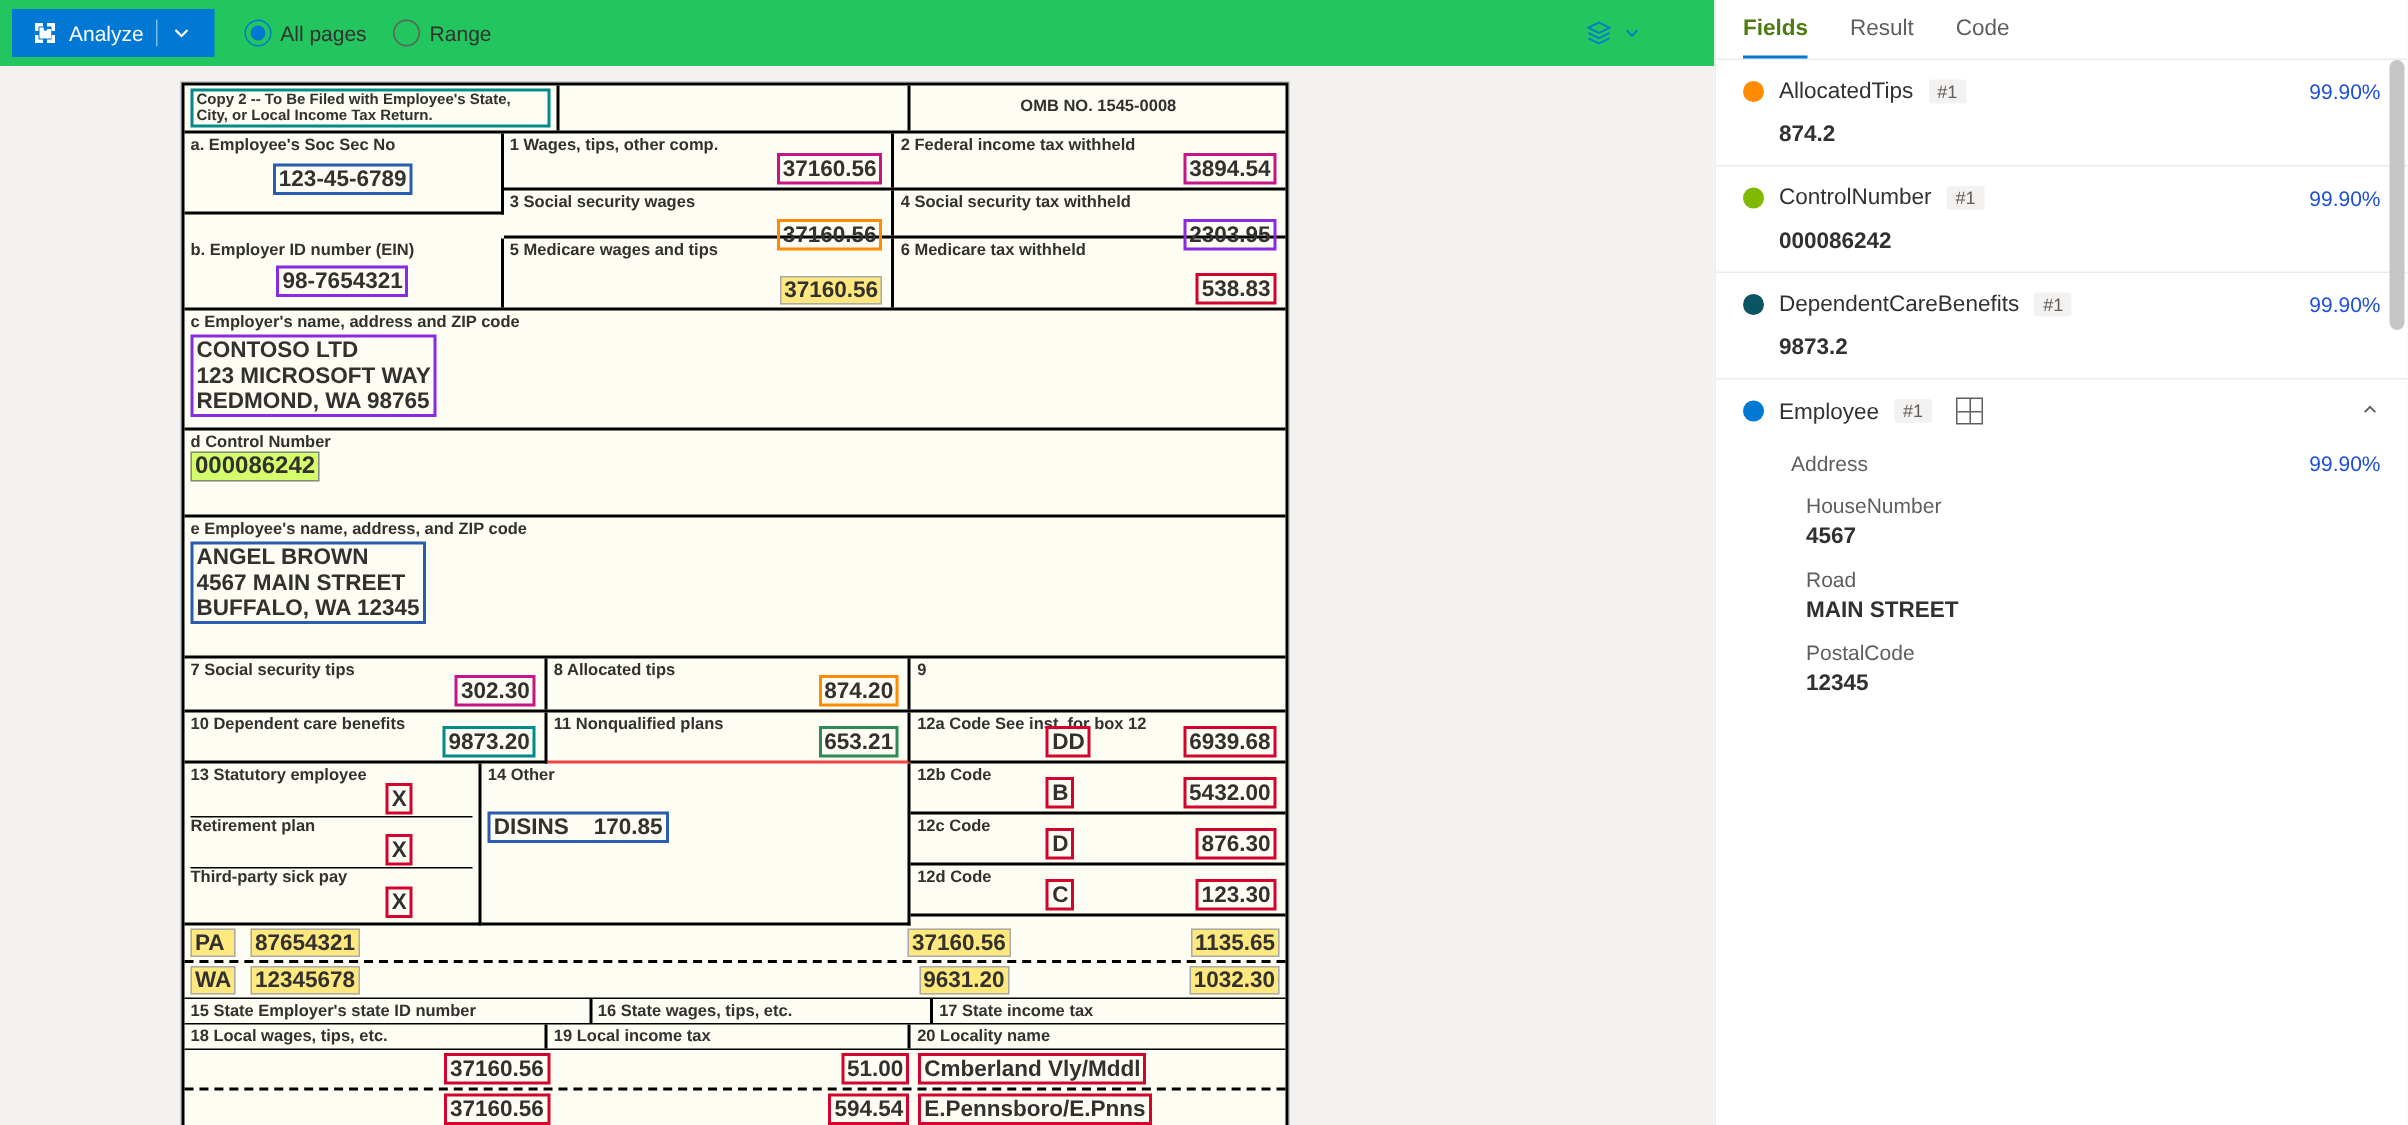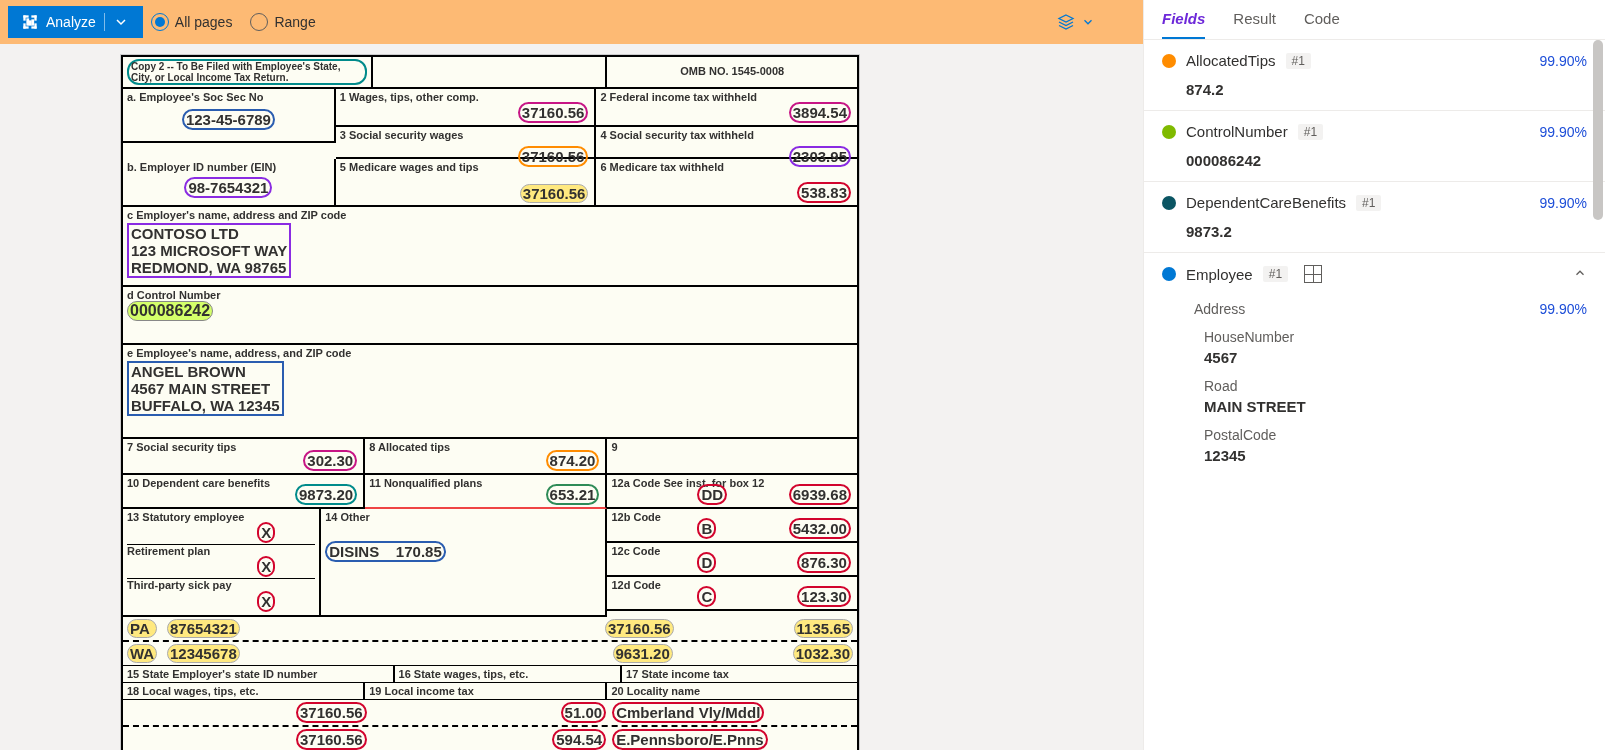--- a/index.html
+++ b/index.html
@@ -1,49 +1,49 @@
 <!DOCTYPE html>
 <html><head>
 <meta charset="utf-8">
 <style>
 * { box-sizing: border-box; margin: 0; padding: 0; }
 body { font-family: "Segoe UI", Arial, sans-serif; font-size: 14px; background: #fff; color: #323130; overflow: hidden; }
 .app { display: flex; height: 750px; width: 1605px; }
 .main-area { flex: 1; display: flex; flex-direction: column; background: #f3f2f1; }
-.toolbar { background: #fdba74; height: 44px; display: flex; align-items: center; padding: 0 8px; }
+.toolbar { background: #22c55e; height: 44px; display: flex; align-items: center; padding: 0 8px; gap: 12px; }
 .analyze-btn { background: #0078d4; color: #fff; border: none; height: 32px; padding: 0 14px; display: flex; align-items: center; gap: 8px; font-size: 14px; cursor: pointer; }
 .analyze-btn .sep { width: 1px; height: 18px; background: rgba(255,255,255,0.5); }
 .radio-group { display: flex; align-items: center; gap: 18px; margin-left: 8px; }
 .radio-item { display: flex; align-items: center; gap: 6px; cursor: pointer; }
 .radio-circle { width: 18px; height: 18px; border: 1px solid #605e5c; border-radius: 50%; display: flex; align-items: center; justify-content: center; }
 .radio-circle.checked { border-color: #0078d4; }
 .radio-dot { width: 10px; height: 10px; background: #0078d4; border-radius: 50%; }
 .toolbar-right { margin-left: auto; display: flex; align-items: center; gap: 6px; color: #0078d4; padding-right: 40px; }
 .doc-viewport { flex: 1; overflow: auto; padding: 10px 0 0 120px; }
 .doc-page { width: 740px; background: #fdfdf3; border: 1px solid #ccc; position: relative; font-family: Arial, sans-serif; }
 .w2 { border: 2px solid #000; }
 .w2-row { display: flex; border-bottom: 2px solid #000; }
 .w2-cell { border-right: 2px solid #000; padding: 2px 4px; position: relative; font-size: 11px; }
 .w2-cell:last-child { border-right: none; }
 .w2-label { font-size: 11px; font-weight: bold; }
-.hl { display: inline-block; padding: 0 2px; font-size: 15px; font-weight: bold; border-radius: 12px; }
+.hl { display: inline-block; padding: 0 2px; font-size: 15px; font-weight: bold; }
 .hl-blue { border: 2px solid #2a5db0; }
 .hl-purple { border: 2px solid #8a2be2; }
 .hl-teal { border: 2px solid #008b8b; }
 .hl-magenta { border: 2px solid #c71585; }
 .hl-orange { border: 2px solid #ff8c00; }
 .hl-red { border: 2px solid #d2042d; }
 .hl-green { border: 2px solid #2e8b57; }
 .hl-lime { background: #d4ff6a; border: 1px solid #888; }
 .hl-yellow { background: #ffe97f; border: 1px solid #aaa; }
 .val-right { position: absolute; right: 6px; bottom: 2px; }
 .sidepanel { width: 462px; border-left: 1px solid #edebe9; background: #fff; display: flex; flex-direction: column; }
 .tabs { display: flex; gap: 28px; padding: 10px 18px 0 18px; border-bottom: 1px solid #edebe9; }
 .tab { padding-bottom: 10px; cursor: pointer; color: #605e5c; font-size: 15px; }
-.tab.active { color: #6d28d9; border-bottom: 2px solid #0078d4; font-weight: 600; font-style: italic; }
+.tab.active { color: #4d7c0f; border-bottom: 2px solid #0078d4; font-weight: 600; }
 .fields-list { flex: 1; overflow-y: auto; position: relative; }
 .field-item { border-bottom: 1px solid #edebe9; padding: 12px 18px; }
 .field-header { display: flex; align-items: center; gap: 10px; }
 .dot { width: 14px; height: 14px; border-radius: 50%; flex-shrink: 0; }
 .field-name { font-size: 15px; }
 .badge { background: #f3f2f1; color: #605e5c; font-size: 12px; padding: 1px 6px; border-radius: 2px; }
 .conf { margin-left: auto; font-size: 14px; color: #1d4ed8; }
 .field-value { font-size: 15px; font-weight: 600; margin-top: 12px; margin-left: 24px; }
 .subfield { padding: 6px 18px 6px 50px; }
 .subfield-label { color: #605e5c; font-size: 14px; }

